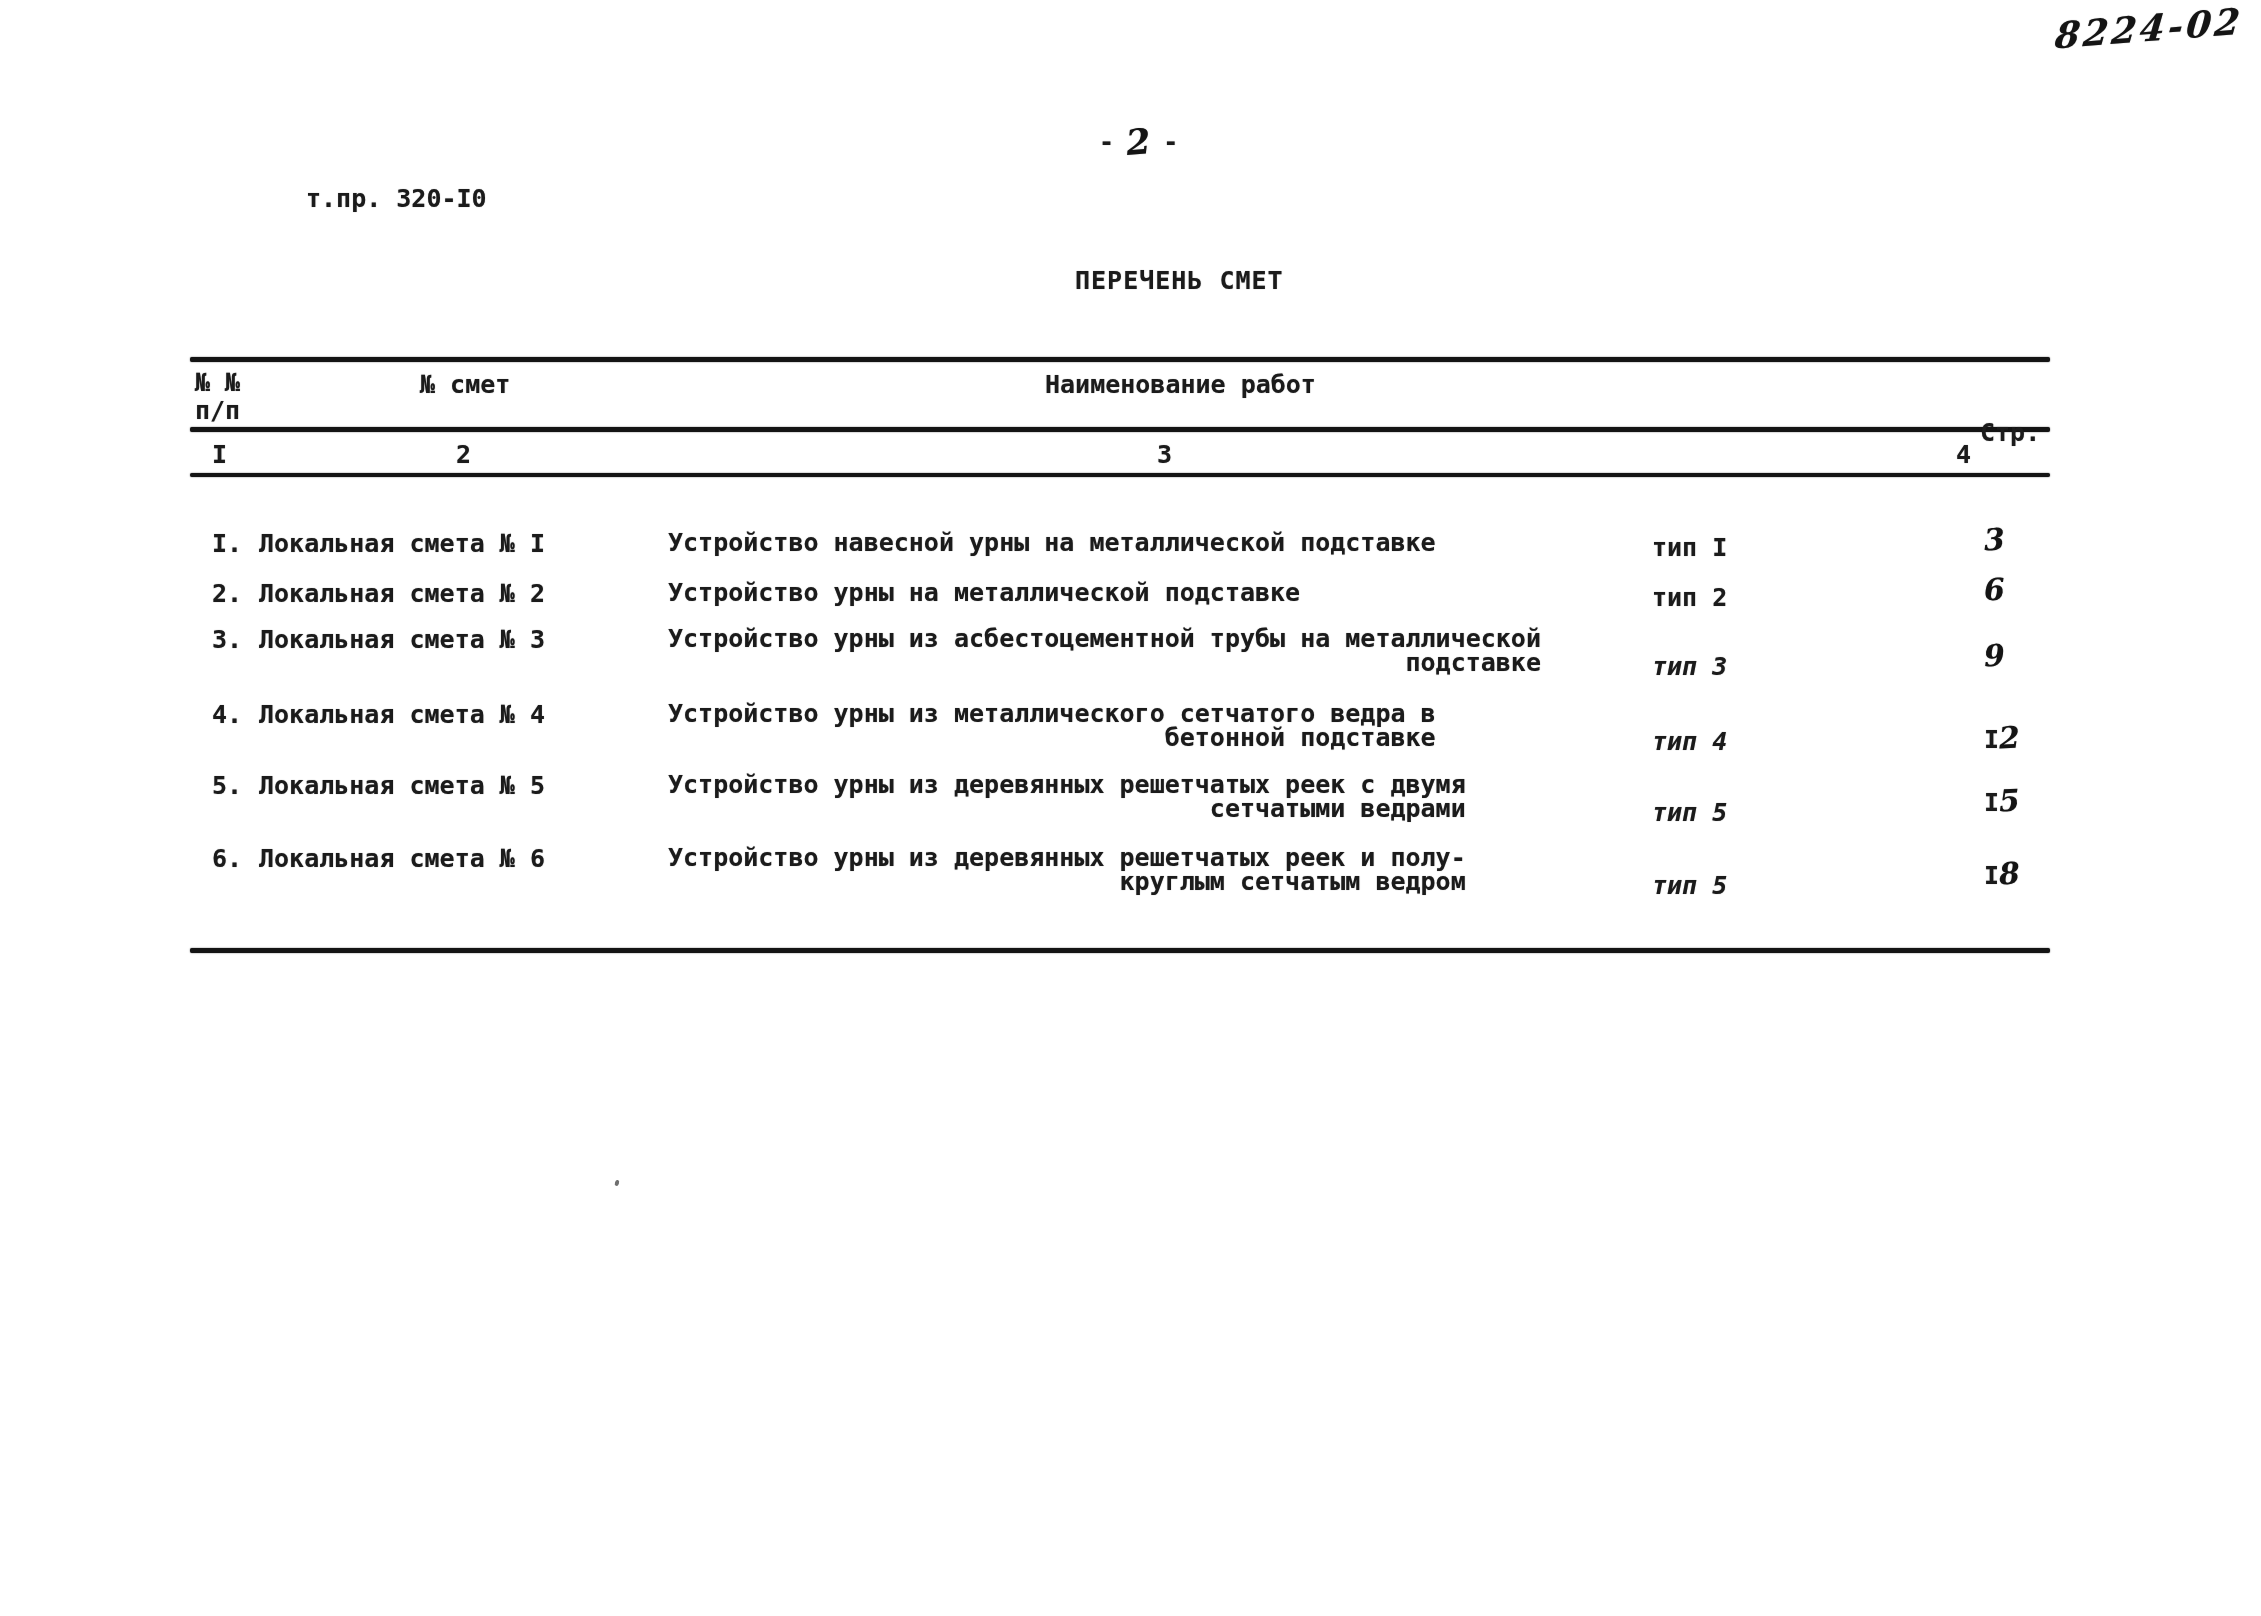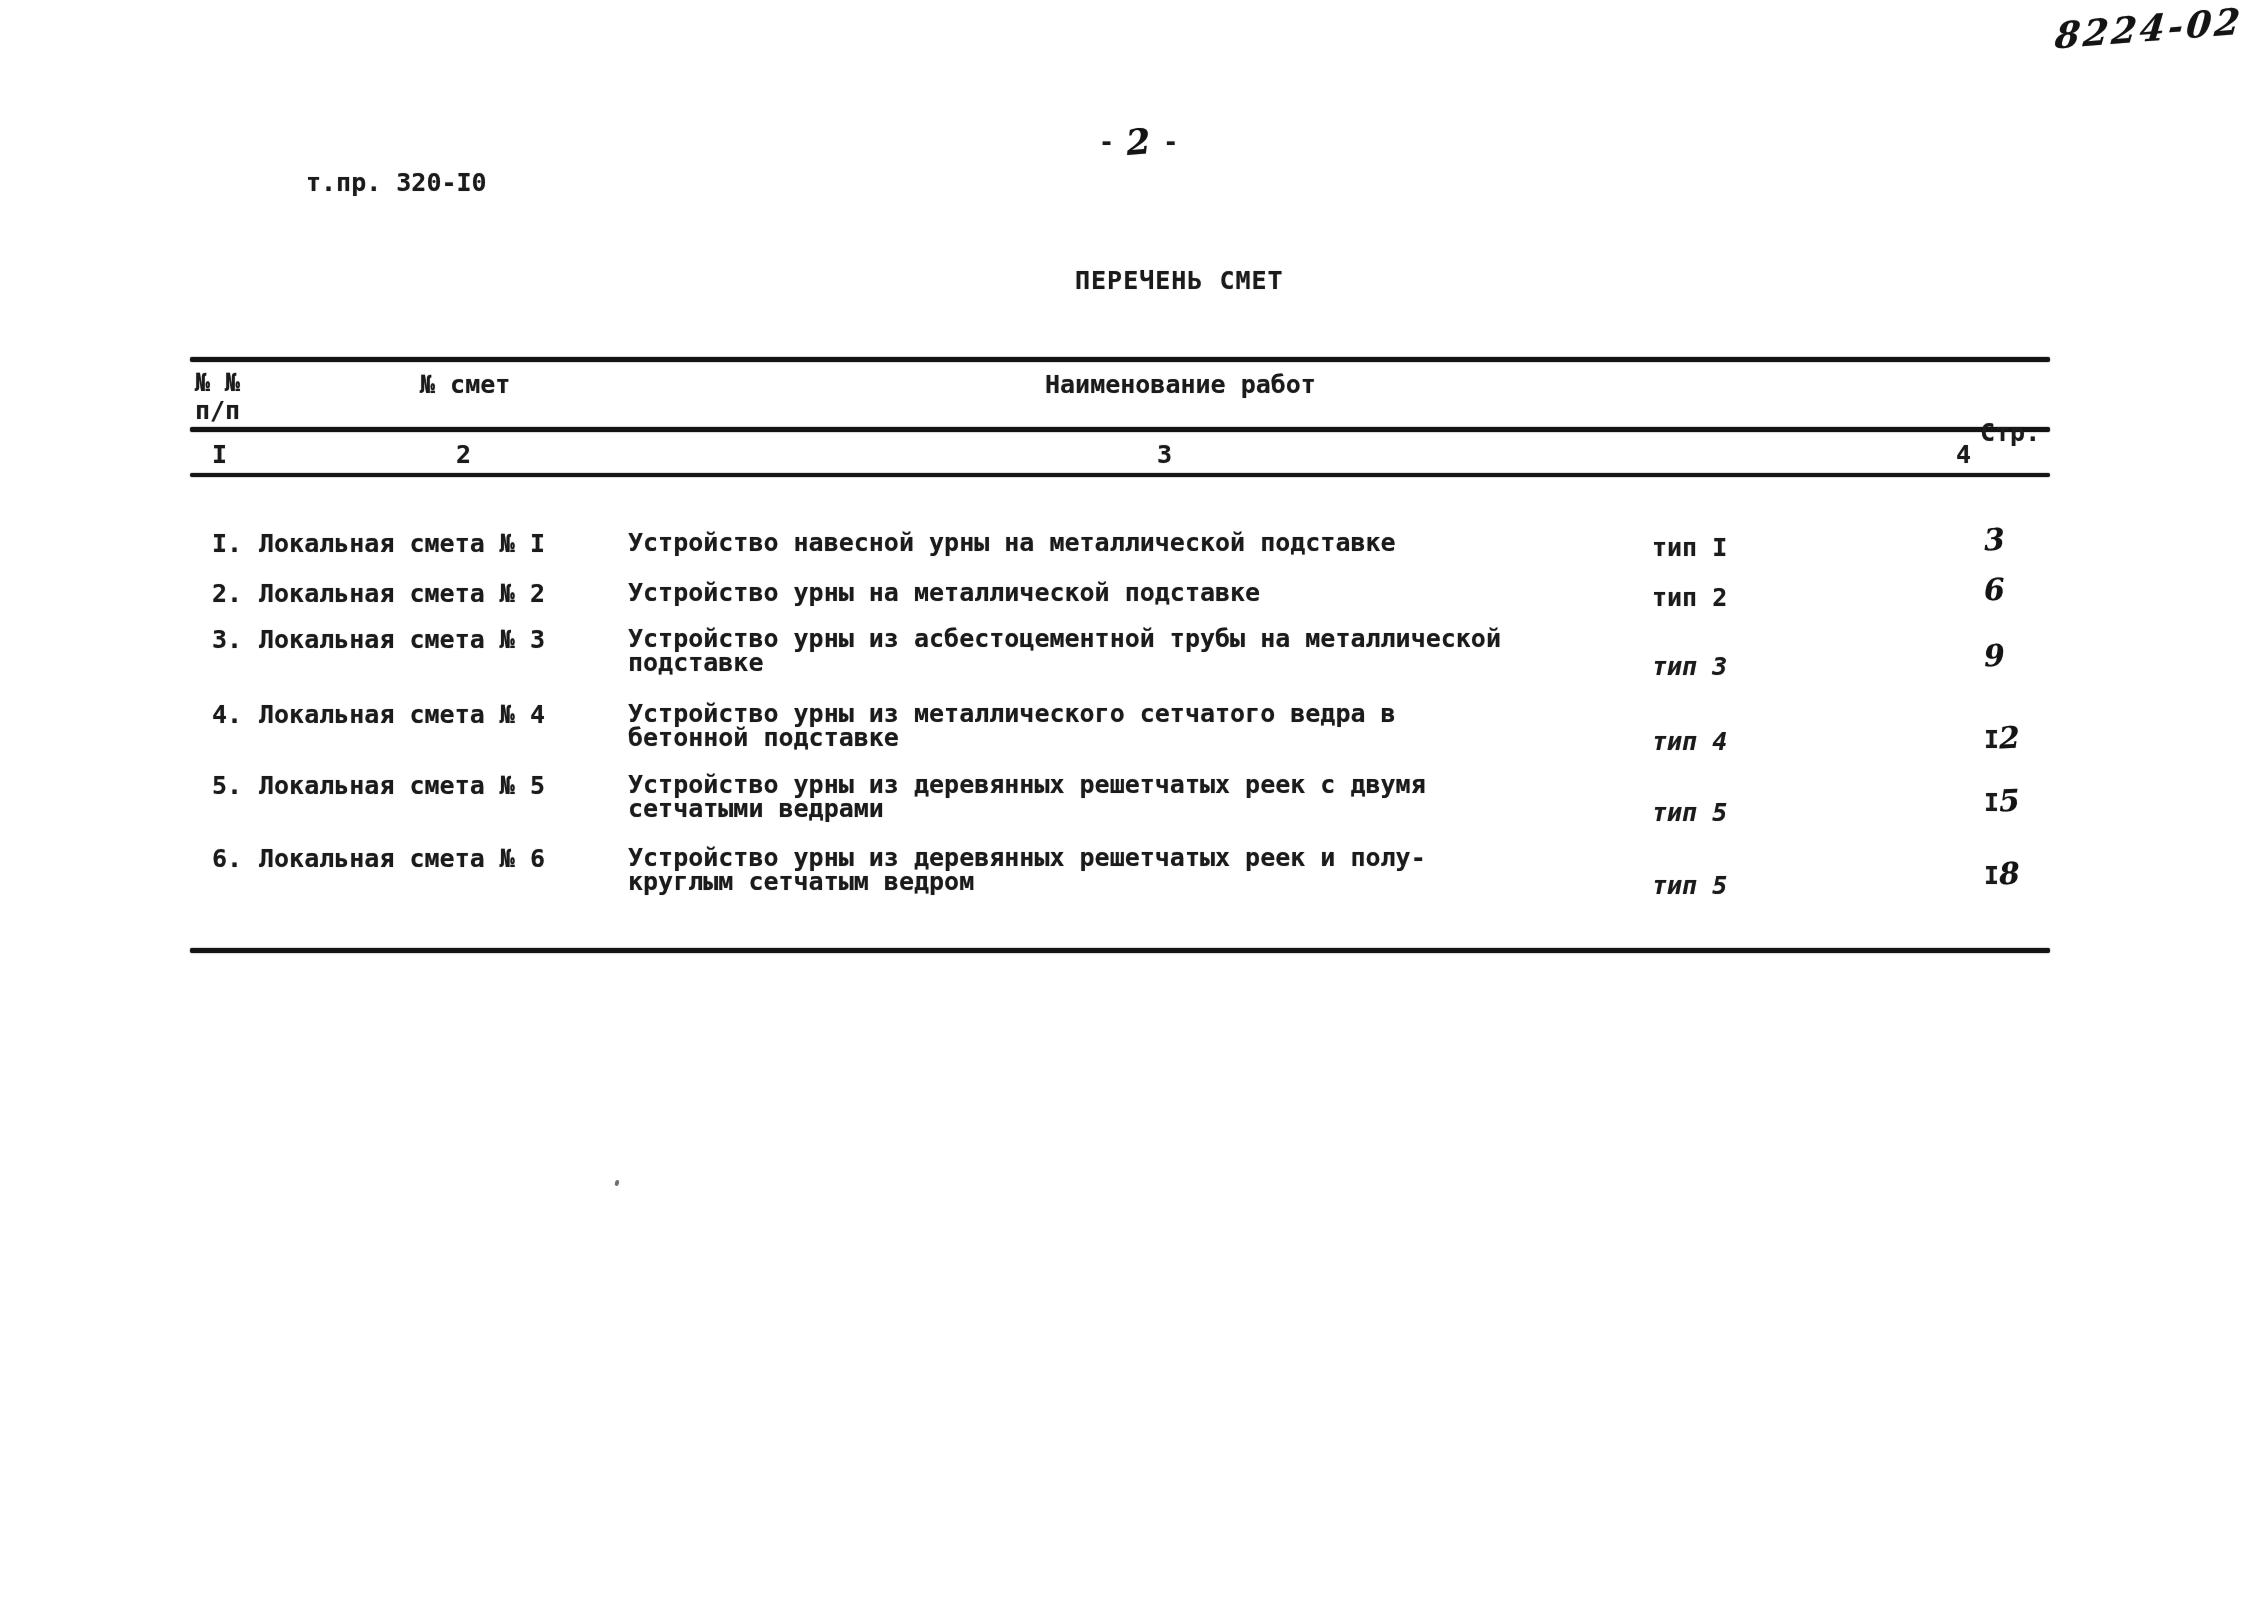--- a/index.html
+++ b/index.html
@@ -41,21 +41,21 @@
     left:1099px;top:125px;
     display:flex;align-items:center;gap:12.4px;
     height:33px;
   }
   .pagenum .dash{position:static;}
   .pagenum .hand{
     font-size:35px;line-height:1;
     transform:rotate(-5deg);
     text-shadow:0 0 1px rgba(0,0,0,.4);
   }
-  .docref{left:306px;top:170px;}
+  .docref{left:306px;top:186px;}
   .title{left:1075px;top:268px;letter-spacing:1px;text-align:right;}
 
   
   .rule{
     position:absolute;
     left:190px;width:1860px;
     background:#141414;
     box-shadow:0 0 1.4px rgba(10,10,10,.8);
     border-radius:1.9px;
   }
@@ -74,21 +74,21 @@
   .n3{left:1157px;top:442px;}
   .n4{left:1956px;top:442px;}
 
   
   .row{position:absolute;left:0;width:100%;height:0;}
   #row1{top:531px;} #row2{top:581px;} #row3{top:627px;}
   #row4{top:702px;} #row5{top:773px;} #row6{top:846px;}
   .cell{top:0;}
   .num{left:212px;}
   .estimate{left:259px;}
-  .work{left:628px;line-height:24px;white-space:pre-line;}
+  .work{left:668px;line-height:24px;white-space:pre-line;text-align:right;}
   .type{left:1652px;top:3.8px;}
   .page{position:absolute;left:1984px;top:-5.7px;line-height:1;}
   .page .tw-inline{
     font-family:"DejaVu Sans Mono",monospace;
     font-weight:700;font-size:25px;color:#1b1b1b;
     text-shadow:0 0 1px rgba(20,20,20,.45);
     display:inline-block;vertical-align:baseline;
   }
   .page .hand{
     font-size:30px;line-height:1;

